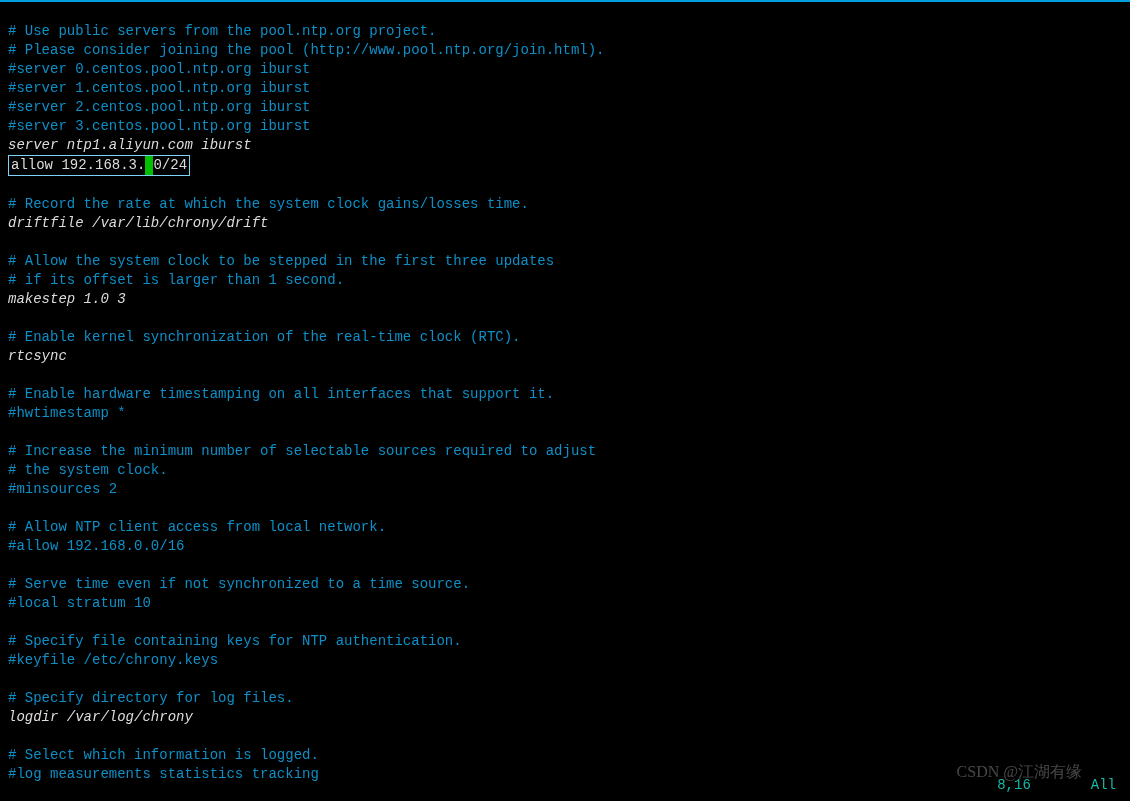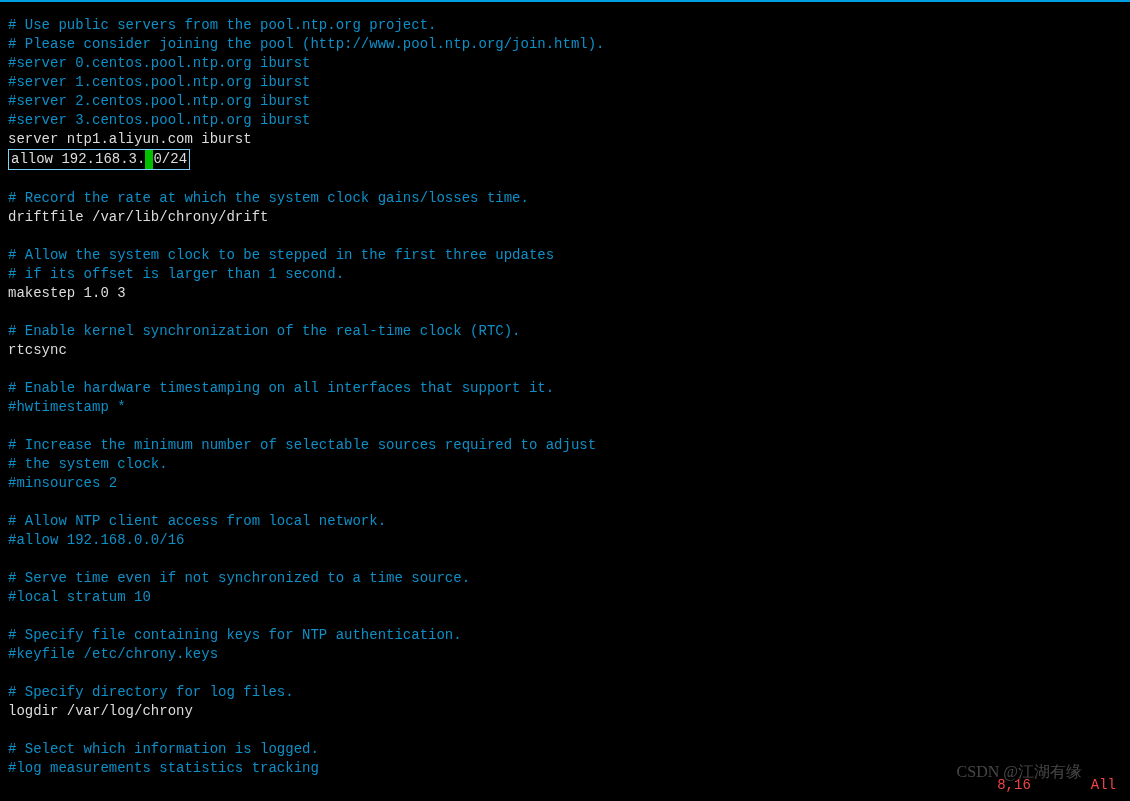--- a/index.html
+++ b/index.html
@@ -14,43 +14,43 @@
     color: #0d8fc7;
     overflow: hidden;
     position: relative;
   }
   .topbar {
     height: 2px;
     background: #00a0e0;
     width: 100%;
   }
   .term {
-    padding: 14px 0 0 8px;
+    padding: 20px 0 0 8px;
     white-space: pre;
   }
   .line { display: block; }
   .comment { color: #0d8fc7; }
-  .normal  { color: #dcdcdc; }
+  .normal  { color: #dcdcdc; font-style: italic; }
   .hl-box {
     display: inline-block;
     border: 1px solid #7dd3fc;
     padding: 0 2px;
     color: #dcdcdc;
   }
   .cursor {
     display: inline-block;
     background: #00c000;
     color: #00c000;
     width: 8px;
   }
   .status {
     position: absolute;
     bottom: 6px;
     right: 14px;
-    color: #ef4444;
+    color: #14b8a6;
     font-family: "Courier New", monospace;
     font-size: 14px;
   }
   .status .pos { margin-right: 60px; }
   .watermark {
     position: absolute;
     bottom: 20px;
     right: 48px;
     color: rgba(200,200,200,0.35);
     font-family: Liberation Serif, serif;

